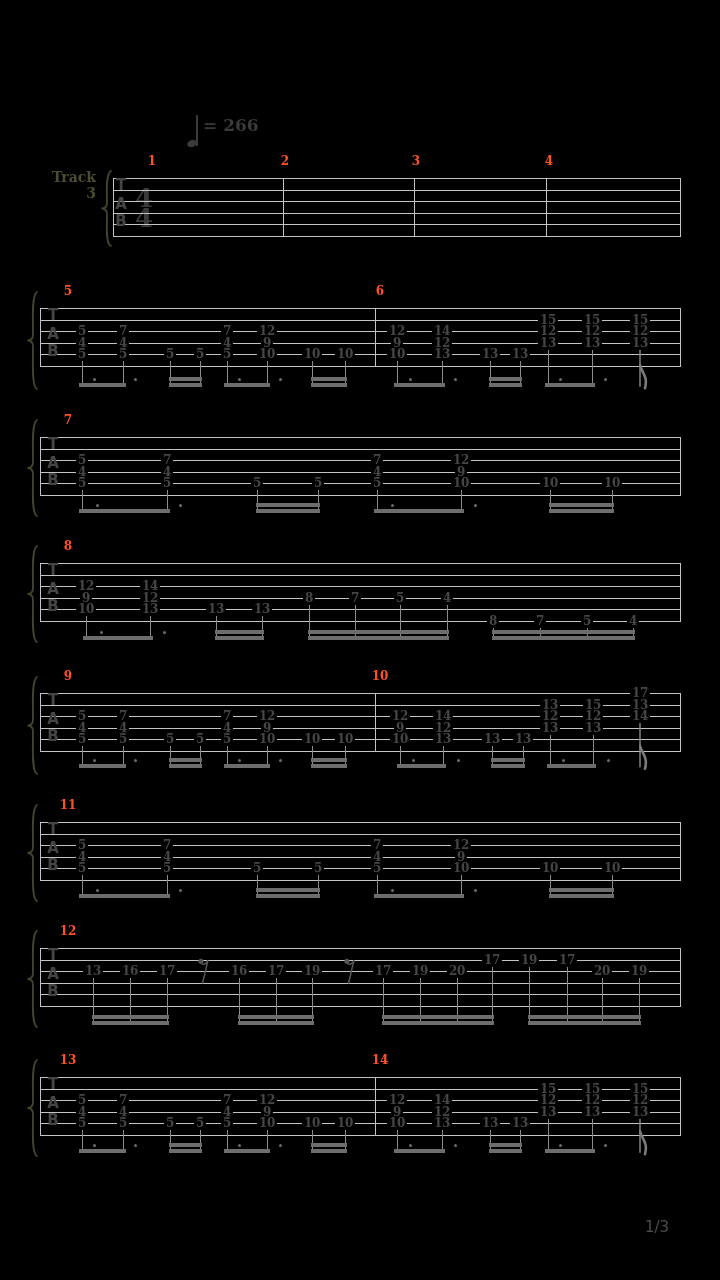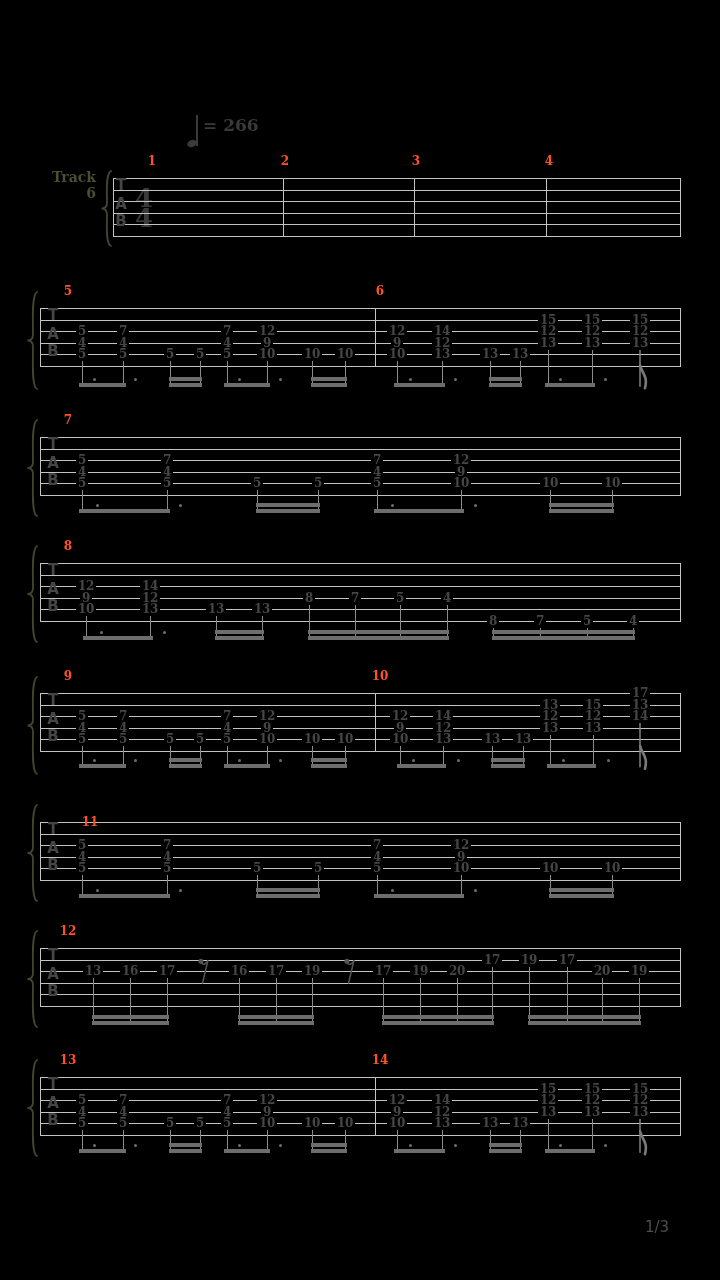--- a/index.html
+++ b/index.html
@@ -39,21 +39,21 @@
 
 <div id="tab">
 
   <div class="abs tempo-wrap">
     <span>
       <span class="qhead"></span><span class="qstem"></span>
     </span>
     <span class="tempo-text">= 266</span>
   </div>
 
-  <div class="abs track-label">Track 6</div>
+  <div class="abs track-label">Track 3</div>
 
   <div class="abs timesig">
     <span class="ts-upper">4</span>
     <span class="ts-lower">4</span>
   </div>
 
   <div id="systems-root">
       <svg width="13" height="79" viewBox="0 0 13 79" style="position: absolute; left: 100px; top: 170px;">
         <path d="M11,1 C5.5,4 7,21.560000000000002 7,32.5 C7,36.5 4.5,38.5 1.5,38.5 C4.5,38.5 7,40.5 7,44.5 C7,55.44 5.5,74 11,76" stroke="#45452f" stroke-width="1.8" fill="none" stroke-linecap="round"></path>
       </svg>
@@ -355,21 +355,21 @@
       <div class="abs staff-line" style="left: 40px; top: 833.6px; width: 640px;"></div>
       <div class="abs staff-line" style="left: 40px; top: 845.2px; width: 640px;"></div>
       <div class="abs staff-line" style="left: 40px; top: 856.8px; width: 640px;"></div>
       <div class="abs staff-line" style="left: 40px; top: 868.4px; width: 640px;"></div>
       <div class="abs staff-line" style="left: 40px; top: 880px; width: 640px;"></div>
       <div class="abs barline" style="left: 40px; top: 822px; height: 59px;"></div>
       <div class="abs barline" style="left: 680px; top: 822px; height: 59px;"></div>
       <div class="abs clefL" style="left: 53px; top: 829px;">T</div>
       <div class="abs clefL" style="left: 53px; top: 848px;">A</div>
       <div class="abs clefL" style="left: 53px; top: 865px;">B</div>
-      <div class="abs mnum" style="left: 68px; top: 816px; margin-left: 22px;">11</div>
+      <div class="abs mnum" style="left: 68px; top: 799px;">11</div>
       <div class="abs fret" style="left: 82px; top: 845.2px;">5</div>
       <div class="abs fret" style="left: 82px; top: 856.8px;">4</div>
       <div class="abs fret" style="left: 82px; top: 868.4px;">5</div>
       <div class="abs fret" style="left: 167px; top: 845.2px;">7</div>
       <div class="abs fret" style="left: 167px; top: 856.8px;">4</div>
       <div class="abs fret" style="left: 167px; top: 868.4px;">5</div>
       <div class="abs fret" style="left: 257px; top: 868.4px;">5</div>
       <div class="abs fret" style="left: 318px; top: 868.4px;">5</div>
       <div class="abs fret" style="left: 377px; top: 845.2px;">7</div>
       <div class="abs fret" style="left: 377px; top: 856.8px;">4</div>

